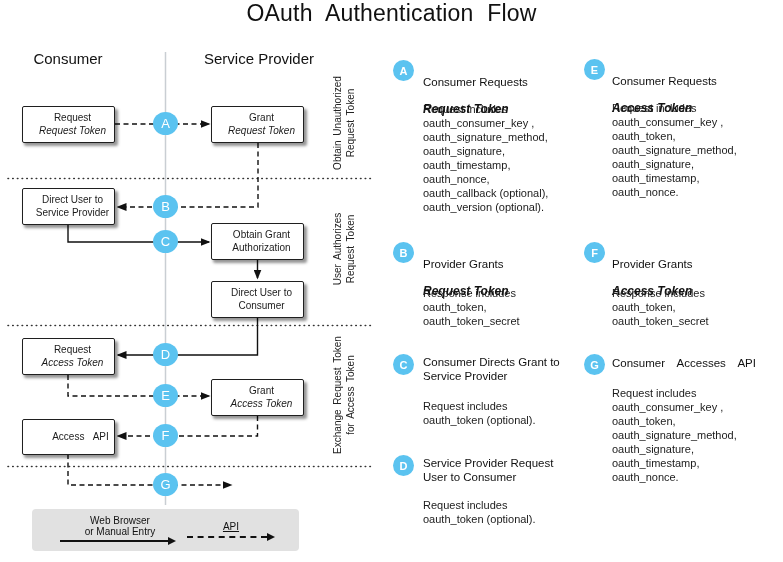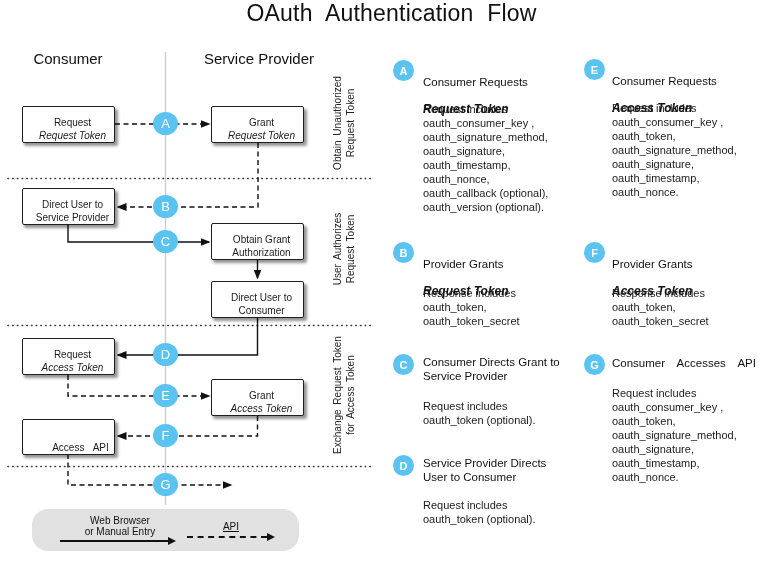--- a/index.html
+++ b/index.html
@@ -19,21 +19,21 @@
     font-size:23px; letter-spacing:.2px; word-spacing:7px; color:#111;
     z-index:2;
   }
   .col-header {
     font-size:15px; color:#111; text-align:center; z-index:2;
   }
 
   .fbox {
     background:#fff; border:1.4px solid #1f1f1f; border-radius:2px;
     box-shadow:2.5px 3px 3px rgba(0,0,0,.42);
-    display:flex; flex-direction:column; align-items:center; justify-content:flex-end;
+    display:flex; flex-direction:column; align-items:center; justify-content:center;
     font-size:10px; line-height:12.5px; text-align:center;
     z-index:3; width:93px; height:37px;padding-left:8px;
   }
   .fbox .it { font-style:italic; }
   .fbox .wide { word-spacing:6px;margin-left:16px; }
 
   .step-circle {
     width:25px; height:23px; border-radius:50%;
     background:#5bc3f0; color:#ffffff;
     display:flex; align-items:center; justify-content:center;
@@ -41,21 +41,21 @@
   }
 
   .vlabel {
     font-size:10px; line-height:13px; text-align:center; color:#222;
     transform:rotate(-90deg); white-space:pre-line; word-spacing:2px;
     z-index:2;
   }
 
   .legend {
     left:32px; top:509px; width:267px; height:42px;
-    background:#e1e1e1; border-radius:16px; z-index:2;
+    background:#e1e1e1; border-radius:4px; z-index:2;
   }
   .legend .ltext {
     position:absolute; font-size:10px; line-height:10.5px; text-align:center;
     white-space:pre-line; color:#111;
   }
   .larrow { position:absolute; height:0; }
   .larrow::after {
     content:""; position:absolute; right:-8px; top:-5px;
     border-left:8px solid #111;
     border-top:4px solid transparent; border-bottom:4px solid transparent;
@@ -192,21 +192,21 @@
   <div class="note">
     <div class="badge" style="left:393px; top:354px;">C</div>
     <div class="note-h" style="left:423px; top:356px; width:165px;">Consumer Directs Grant to
 Service Provider</div>
     <div class="note-b" style="left:423px; top:399px; width:165px;">Request includes
 oauth_token (optional).</div>
   </div>
 
   <div class="note">
     <div class="badge" style="left:393px; top:455px;">D</div>
-    <div class="note-h" style="left:423px; top:457px; width:165px;">Service Provider Directs
+    <div class="note-h" style="left:423px; top:457px; width:165px;">Service Provider Request
 User to Consumer</div>
     <div class="note-b" style="left:423px; top:498px; width:165px;">Request includes
 oauth_token (optional).</div>
   </div>
 
   <div class="note">
     <div class="badge" style="left:584px; top:59px;">E</div>
     <div class="note-h" style="left:612px; top:61px; width:165px;">
       <span>Consumer Requests</span><br>
       <span class="bi">Access Token</span>

